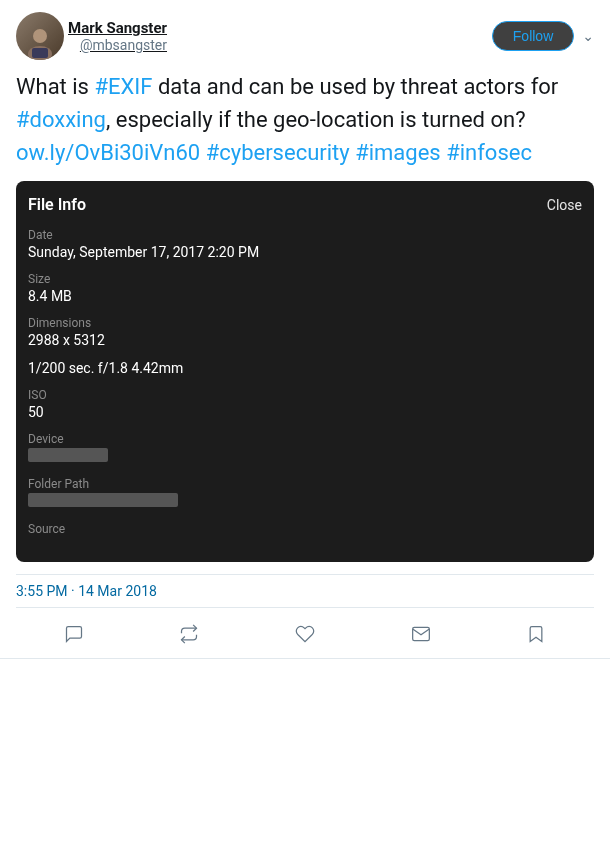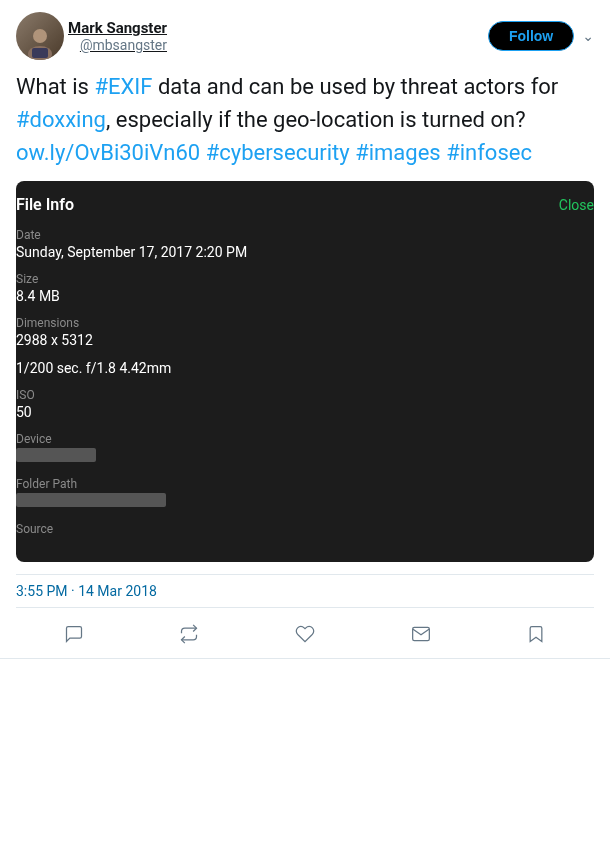--- a/index.html
+++ b/index.html
@@ -66,25 +66,25 @@
     }
 
     .tweet-header-right {
       display: flex;
       align-items: center;
       gap: 8px;
     }
     .follow-button {
       border: 1px solid #1da1f2;
       color: #1da1f2;
-      background: #000000;
+      background: #404040;
       border-radius: 9999px;
       padding: 6px 20px;
       font-size: 14px;
-      font-weight: 700;
+      font-weight: 400;
       cursor: pointer;
     }
     .chevron-icon {
       color: #657786;
       font-size: 14px;
       cursor: pointer;
     }
 
     
     .tweet-text {
@@ -99,38 +99,38 @@
     }
     .link {
       color: #1da1f2;
       text-decoration: none;
     }
 
     
     .file-info-card {
       background: #1c1c1c;
       border-radius: 8px;
-      padding: 14px 0;
+      padding: 14px 12px;
       margin-bottom: 12px;
       color: #fff;
       position: relative;
     }
     .file-info-header {
       display: flex;
       justify-content: space-between;
       align-items: center;
       margin-bottom: 14px;
     }
     .file-info-title {
       font-size: 16px;
       font-weight: 600;
       color: #fff;
     }
     .close-link {
-      color: #22c55e;
+      color: #e5e5e5;
       font-size: 14px;
       cursor: pointer;
       text-decoration: none;
     }
 
     .file-info-row {
       margin-bottom: 12px;
     }
     .file-info-label {
       font-size: 12px;

